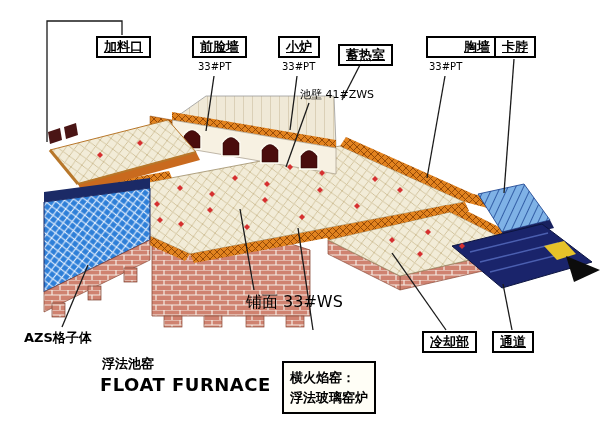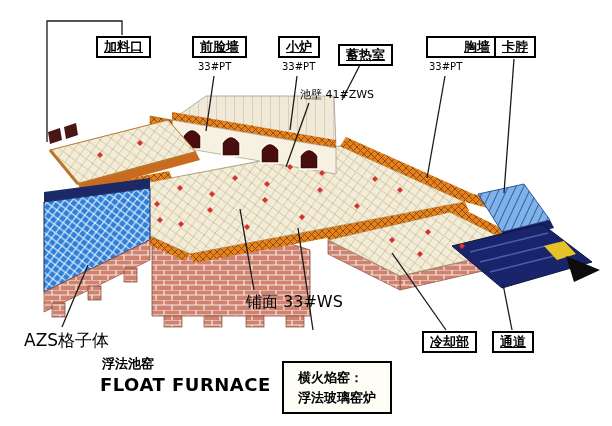--- a/index.html
+++ b/index.html
@@ -4,24 +4,24 @@
 <style>
   html,body{margin:0;padding:0;background:#fff;}
   .stage{position:relative;width:612px;height:426px;background:#fff;overflow:hidden;
          font-family:"DejaVu Sans","Liberation Sans",sans-serif;color:#000;}
   .stage svg{position:absolute;left:0;top:0;}
   .lbl{position:absolute;white-space:nowrap;line-height:1.25;}
   .boxed{border:2px solid #000;padding:1px 6px;font-size:13px;font-weight:600;background:#fff;text-decoration:underline;}
   .note{font-size:10px;font-weight:400;}
   .plain11{font-size:11px;}
   .plain12{font-size:16px;}
-  .plain13{font-size:17px;}
+  .plain13{font-size:13px;font-weight:bold;}
   .t-cn{font-size:13px;font-weight:700;}
   .t-en{font-size:18px;font-weight:700;letter-spacing:.5px;}
-  .cap{border:2px solid #000;padding:5px 14px;font-size:13px;font-weight:700;
+  .cap{border:2px solid #000;padding:5px 6px;font-size:13px;font-weight:700;
        line-height:1.5;background:#fffef6;}
 </style>
 </head>
 <body>
 
 <div class="stage">
 
 <svg width="612" height="426" viewBox="0 0 612 426">
   <defs>
     <pattern id="brick" width="16" height="10" patternUnits="userSpaceOnUse">

